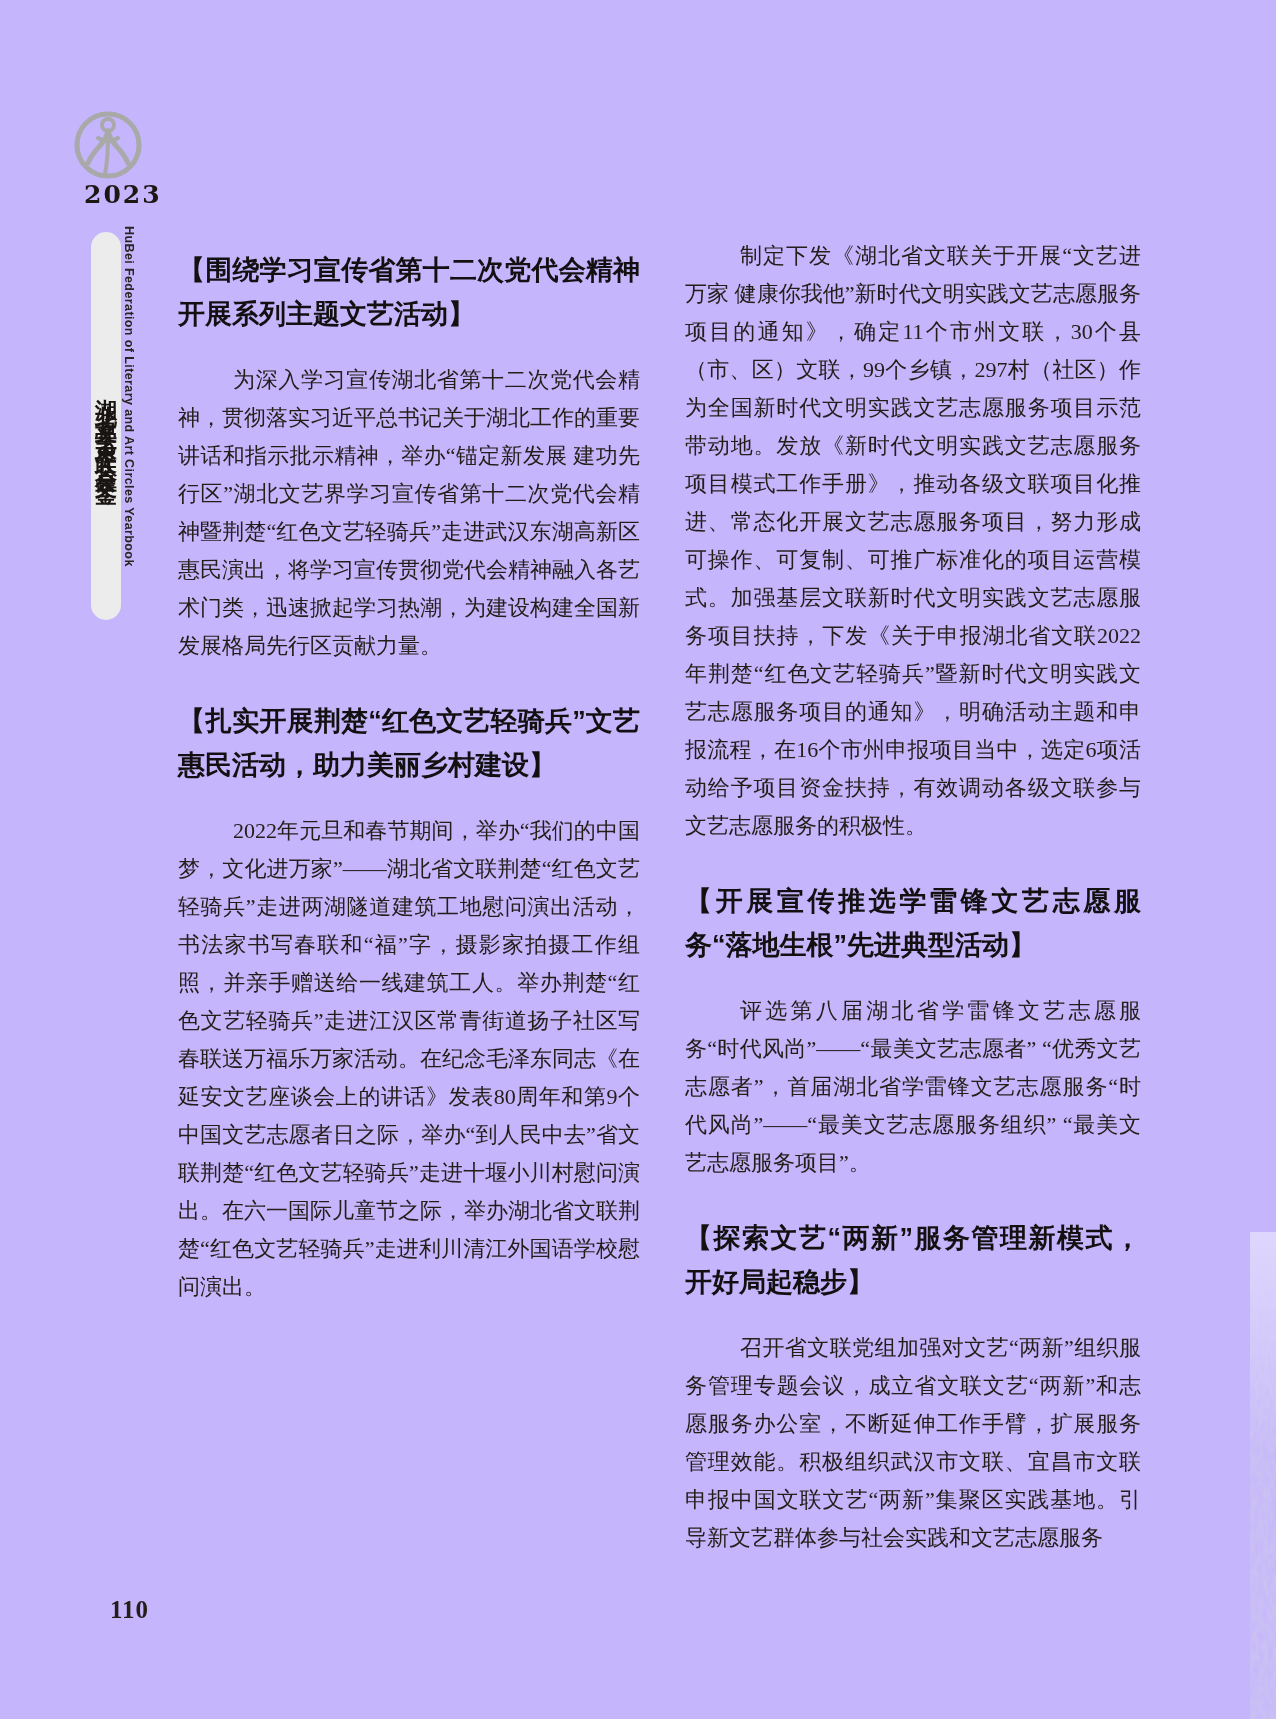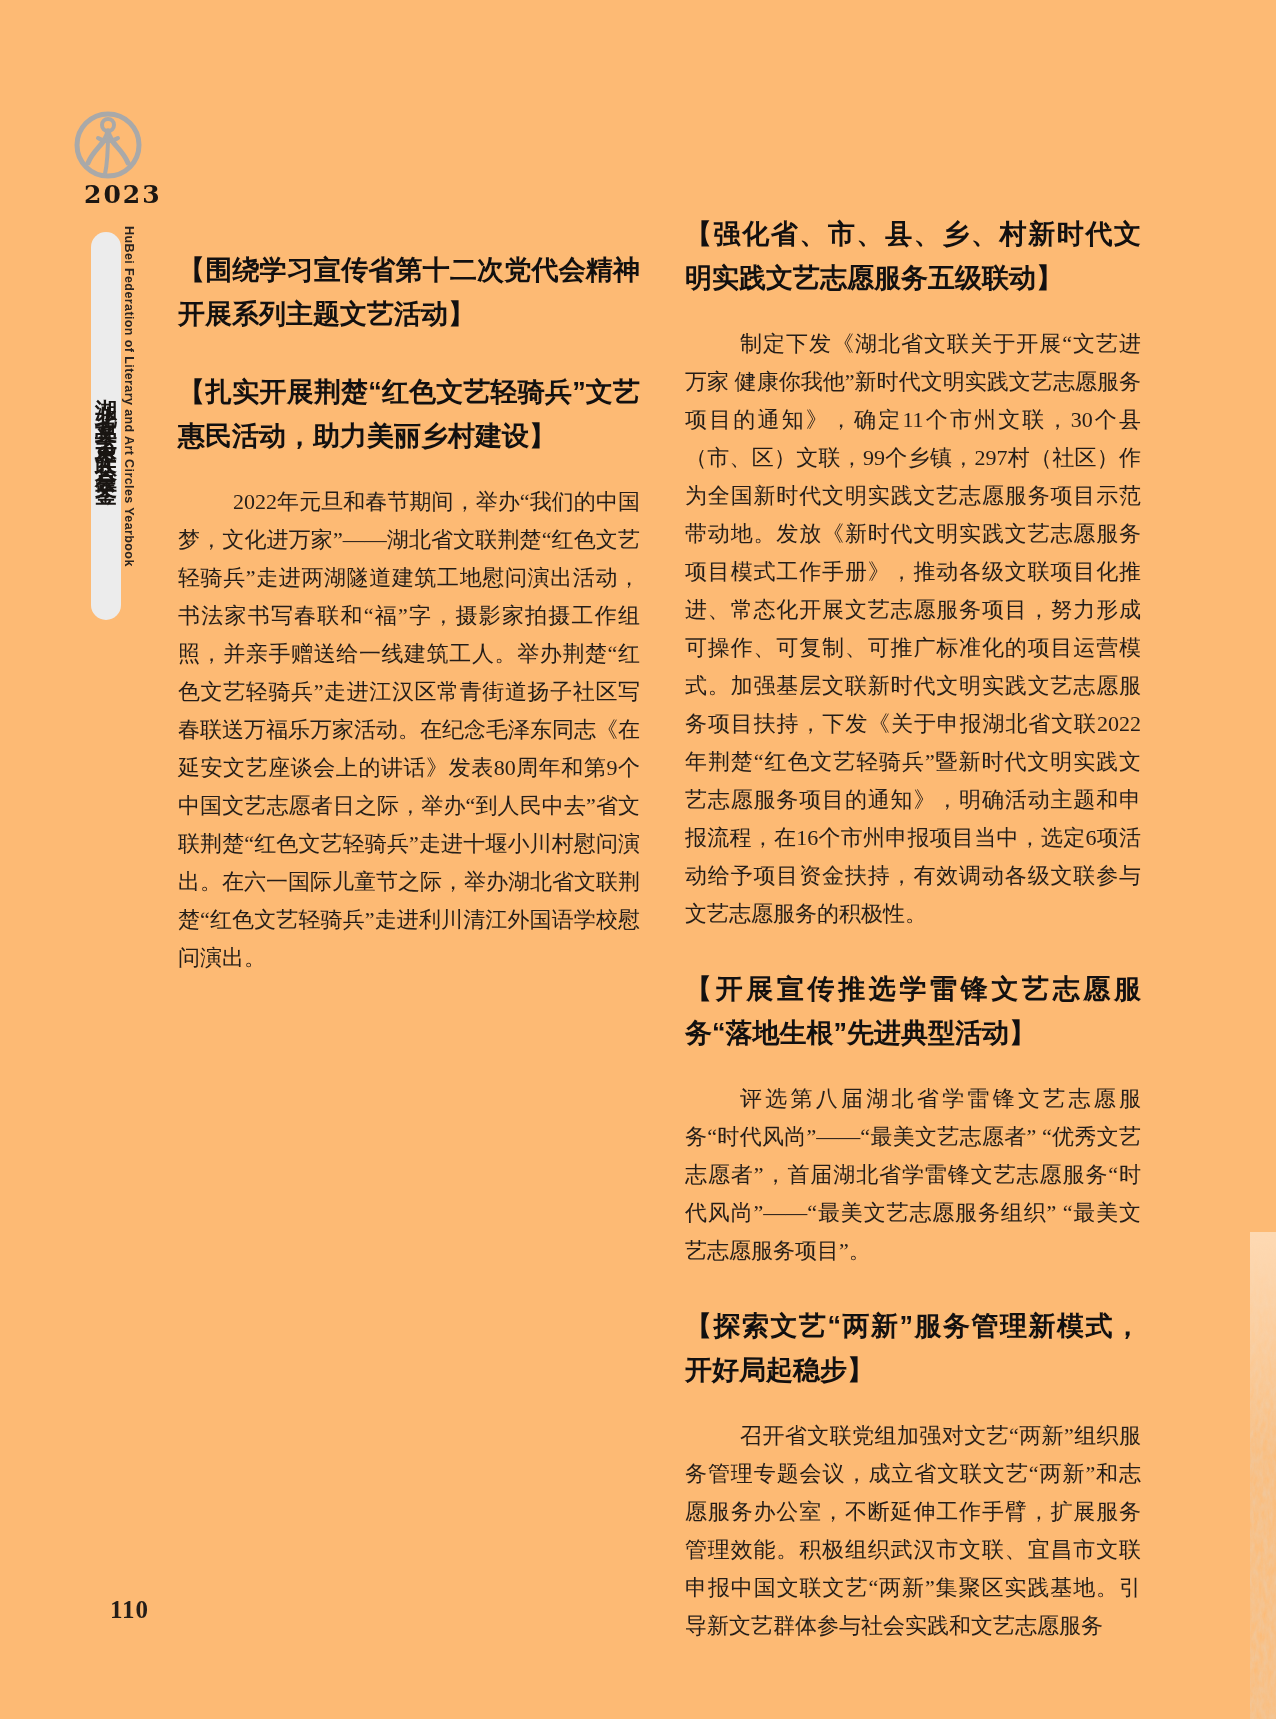--- a/index.html
+++ b/index.html
@@ -1,19 +1,19 @@
 <!DOCTYPE html>
 <html><head>
 <meta charset="utf-8">
 <style>
   html,body{margin:0;padding:0;background:#888;}
   .page{
     position:relative;
     width:1276px;height:1719px;
-    background:#fdba74;
+    background:#c4b5fd;
     overflow:hidden;
     font-family:"Liberation Serif", serif;
     color:#221c18;
     margin:0 auto;
   }
   
   .logo{
     position:absolute;left:72px;top:108px;width:72px;height:80px;
   }
   .year{
@@ -93,26 +93,26 @@
   </div>
   <div class="year">2023</div>
 
   <div class="cn-bar">
     <span>湖北省文学艺术界联合会年鉴</span>
   </div>
   <div class="en-vert">HuBei Federation of Literary and Art Circles Yearbook</div>
 
   <section class="col col-left">
     <h2>【围绕学习宣传省第十二次党代会精神开展系列主题文艺活动】</h2>
+    <p class="indent">为深入学习宣传湖北省第十二次党代会精神，贯彻落实习近平总书记关于湖北工作的重要讲话和指示批示精神，举办“锚定新发展 建功先行区”湖北文艺界学习宣传省第十二次党代会精神暨荆楚“红色文艺轻骑兵”走进武汉东湖高新区惠民演出，将学习宣传贯彻党代会精神融入各艺术门类，迅速掀起学习热潮，为建设构建全国新发展格局先行区贡献力量。</p>
     <h2>【扎实开展荆楚“红色文艺轻骑兵”文艺惠民活动，助力美丽乡村建设】</h2>
     <p class="indent">2022年元旦和春节期间，举办“我们的中国梦，文化进万家”——湖北省文联荆楚“红色文艺轻骑兵”走进两湖隧道建筑工地慰问演出活动，书法家书写春联和“福”字，摄影家拍摄工作组照，并亲手赠送给一线建筑工人。举办荆楚“红色文艺轻骑兵”走进江汉区常青街道扬子社区写春联送万福乐万家活动。在纪念毛泽东同志《在延安文艺座谈会上的讲话》发表80周年和第9个中国文艺志愿者日之际，举办“到人民中去”省文联荆楚“红色文艺轻骑兵”走进十堰小川村慰问演出。在六一国际儿童节之际，举办湖北省文联荆楚“红色文艺轻骑兵”走进利川清江外国语学校慰问演出。</p>
   </section>
 
   <section class="col col-right">
-    <h2 class="first">【强化省、市、县、乡、村新时代文明实践文艺志愿服务五级联动】</h2>
     <p class="indent">制定下发《湖北省文联关于开展“文艺进万家 健康你我他”新时代文明实践文艺志愿服务项目的通知》，确定11个市州文联，30个县（市、区）文联，99个乡镇，297村（社区）作为全国新时代文明实践文艺志愿服务项目示范带动地。发放《新时代文明实践文艺志愿服务项目模式工作手册》，推动各级文联项目化推进、常态化开展文艺志愿服务项目，努力形成可操作、可复制、可推广标准化的项目运营模式。加强基层文联新时代文明实践文艺志愿服务项目扶持，下发《关于申报湖北省文联2022年荆楚“红色文艺轻骑兵”暨新时代文明实践文艺志愿服务项目的通知》，明确活动主题和申报流程，在16个市州申报项目当中，选定6项活动给予项目资金扶持，有效调动各级文联参与文艺志愿服务的积极性。</p>
     <h2>【开展宣传推选学雷锋文艺志愿服务“落地生根”先进典型活动】</h2>
     <p class="indent">评选第八届湖北省学雷锋文艺志愿服务“时代风尚”——“最美文艺志愿者” “优秀文艺志愿者”，首届湖北省学雷锋文艺志愿服务“时代风尚”——“最美文艺志愿服务组织” “最美文艺志愿服务项目”。</p>
     <h2>【探索文艺“两新”服务管理新模式，开好局起稳步】</h2>
     <p class="indent">召开省文联党组加强对文艺“两新”组织服务管理专题会议，成立省文联文艺“两新”和志愿服务办公室，不断延伸工作手臂，扩展服务管理效能。积极组织武汉市文联、宜昌市文联申报中国文联文艺“两新”集聚区实践基地。引导新文艺群体参与社会实践和文艺志愿服务</p>
   </section>
 
   <div class="pagenum">110</div>
 
   <div class="watermark">

